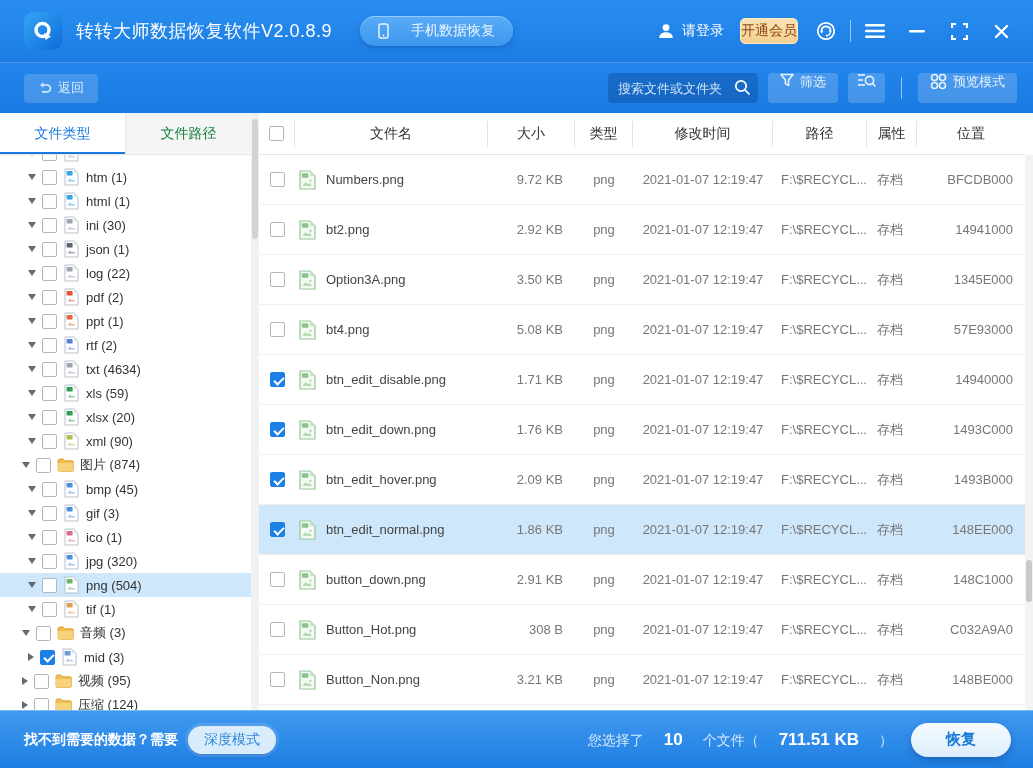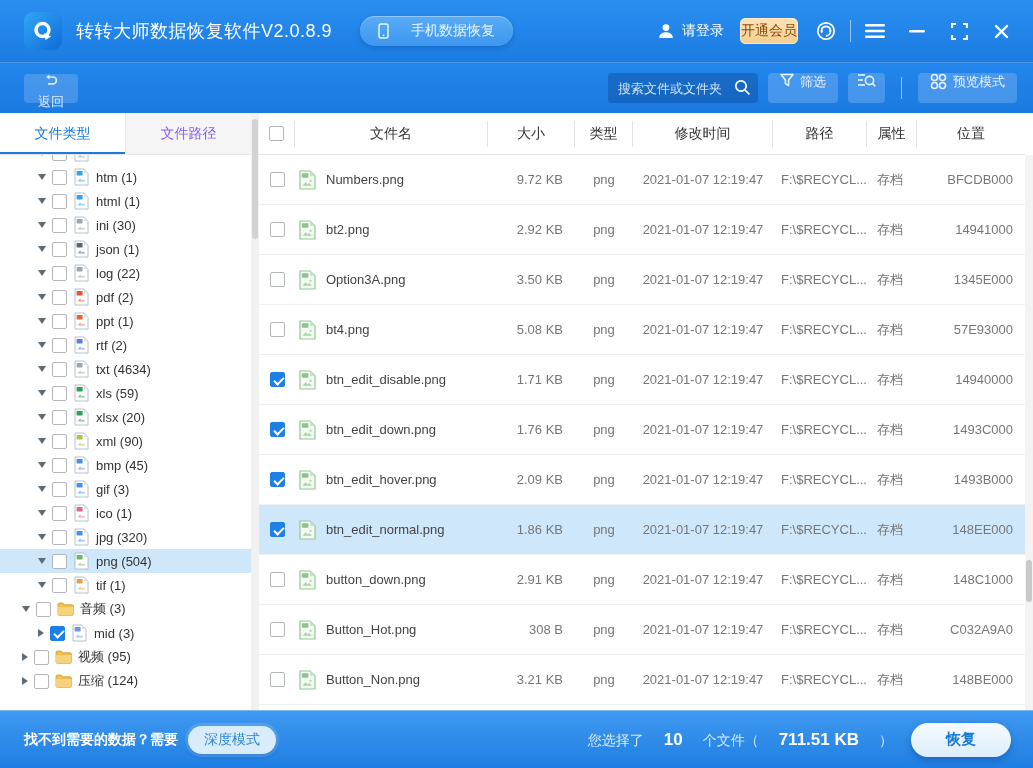--- a/index.html
+++ b/index.html
@@ -27,47 +27,47 @@
   .service { margin-left:14px; }
   .vdiv { width:1px; height:22px; background:rgba(255,255,255,.55); margin:0 10px; }
   .winctl { display:flex; align-items:center; gap:14px; }
 
   
   .toolbar { height:51px; background:linear-gradient(180deg,#2286ec,#1a7ae2);
              border-top:1px solid rgba(255,255,255,.22);
              display:flex; align-items:center; padding:0 16px 0 24px; flex-shrink:0; }
   .back-btn { height:29px; padding:0 14px; border:none; border-radius:4px; cursor:pointer;
               background:rgba(255,255,255,.17); color:#d9ebfc; font-size:13px;
-              display:flex; align-items:center; gap:6px;flex-direction:column; }
+              display:flex; align-items:center; gap:6px; }
   .toolbar .spacer { flex:1; }
   .searchbox { position:relative; width:150px; height:30px; }
   .searchbox input { width:100%; height:100%; border:none; border-radius:4px;
                      background:rgba(7,54,120,.30); color:#fff; font-size:13px;
                      padding:0 30px 0 10px; outline:none; }
   .searchbox input::placeholder { color:#cfe2f7; }
   .searchbox .mag { position:absolute; right:7px; top:6px; cursor:pointer; }
   .tbtn { height:30px; border:none; border-radius:4px; cursor:pointer; margin-left:10px;
           background:rgba(255,255,255,.18); color:#e8f2fc; font-size:13px;
           display:flex; align-items:flex-start; gap:6px; padding:0 12px; }
   .tbtn.iconic { padding:0 9px; }
   .tb-div { width:1px; height:22px; background:rgba(255,255,255,.55); margin:0 6px 0 16px; }
 
   
   .main { flex:1; display:flex; min-height:0; }
   .sidebar { width:251px; display:flex; flex-direction:column; border-right:none; }
   .tabs { height:42px; display:flex; flex-shrink:0; border-bottom:1px solid #e6e6e6; background:#f5f5f5; }
   .tab { flex:1; display:flex; align-items:center; justify-content:center; font-size:14px;
-         color:#8b5cf6; cursor:pointer; background:#f5f5f5; border-right:1px solid #e9e9e9; position:relative; }
+         color:#15803d; cursor:pointer; background:#f5f5f5; border-right:1px solid #e9e9e9; position:relative; }
   .tab:last-child { border-right:none; }
   .tab.active { background:#fff; color:#1a7ae0; }
   .tab.active::after { content:""; position:absolute; left:0; right:0; bottom:0; height:2px; background:#1a7ae0; }
   .tree-wrap { flex:1; overflow:hidden; background:#fff; position:relative; }
   .tree-item { height:24px; display:flex; align-items:center; gap:6px; font-size:13px; color:#333; cursor:pointer; }
   .tree-item.lvl1 { padding-left:22px; }
-  .tree-item.lvl2 { padding-left:38px; }
+  .tree-item.lvl2 { padding-left:28px; }
   .tree-item.selected { background:#cfe7fb; }
   .tree-item.partial { height:10px; overflow:hidden; }
   .tree-item.partial > * { transform:translateY(-7px); }
   .arr { width:0; height:0; flex-shrink:0; }
   .arr.down { border-left:4.5px solid transparent; border-right:4.5px solid transparent; border-top:6px solid #5f6b75; }
   .arr.right { border-top:4.5px solid transparent; border-bottom:4.5px solid transparent; border-left:6px solid #5f6b75; }
   .cb { width:15px; height:15px; border:1px solid #b3b7bb; border-radius:2px; background:#fff;
         flex-shrink:0; position:relative; cursor:pointer; }
   .cb.checked { background:#1d80e6; border-color:#1d80e6; }
   .cb.checked::after { content:""; position:absolute; left:3px; top:3.5px; width:8px; height:4px;
@@ -407,20 +407,31 @@
             <span class="ticon">
               <svg width="15" height="18" viewBox="0 0 15 18">
                 <path d="M1 1 H10 L14 5 V17 H1 Z" fill="#fff" stroke="#b4c0ca" stroke-width="1"></path>
                 <path d="M10 1 L14 5 H10 Z" fill="#dde5ea"></path>
                 <rect x="2.6" y="3" width="6" height="4.4" rx="0.6" fill="#b2c04a"></rect>
                 <path d="M3.4 13.6 L6 10.6 L8 12.6 L9.4 11.4 L11.6 13.6 Z" fill="#b2c04a" opacity="0.55"></path>
               </svg>
             </span>
             <span>xml (90)</span>
           </div>
+          <div class="tree-item lvl1">
+            <span class="arr down"></span>
+            <span class="cb"></span>
+            <span class="ticon">
+              <svg width="17" height="14" viewBox="0 0 17 14">
+                <path d="M1 2.5 a1.5 1.5 0 0 1 1.5 -1.5 H6 l1.6 1.8 H15 a1.4 1.4 0 0 1 1.4 1.4 V12 a1.4 1.4 0 0 1 -1.4 1.4 H2.5 A1.5 1.5 0 0 1 1 12 Z" fill="#f2c04e" stroke="#cf9b2e" stroke-width="0.8"></path>
+                <path d="M1 5 H16.4 V12 a1.4 1.4 0 0 1 -1.4 1.4 H2.5 A1.5 1.5 0 0 1 1 12 Z" fill="#f6d27a"></path>
+              </svg>
+            </span>
+            <span>图片 (874)</span>
+          </div>
           <div class="tree-item lvl2">
             <span class="arr down"></span>
             <span class="cb"></span>
             <span class="ticon">
               <svg width="15" height="18" viewBox="0 0 15 18">
                 <path d="M1 1 H10 L14 5 V17 H1 Z" fill="#fff" stroke="#b4c0ca" stroke-width="1"></path>
                 <path d="M10 1 L14 5 H10 Z" fill="#dde5ea"></path>
                 <rect x="2.6" y="3" width="6" height="4.4" rx="0.6" fill="#4a90e2"></rect>
                 <path d="M3.4 13.6 L6 10.6 L8 12.6 L9.4 11.4 L11.6 13.6 Z" fill="#4a90e2" opacity="0.55"></path>
               </svg>

